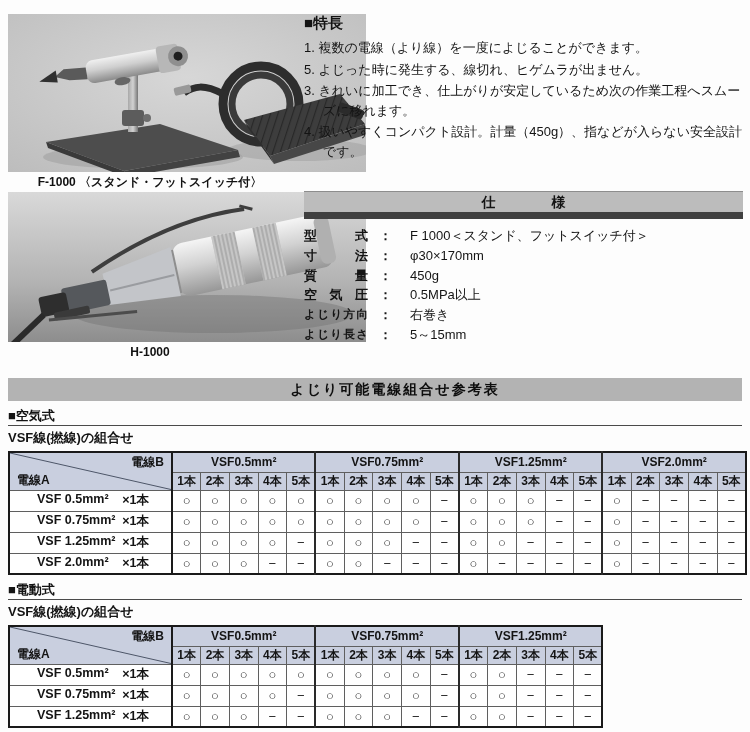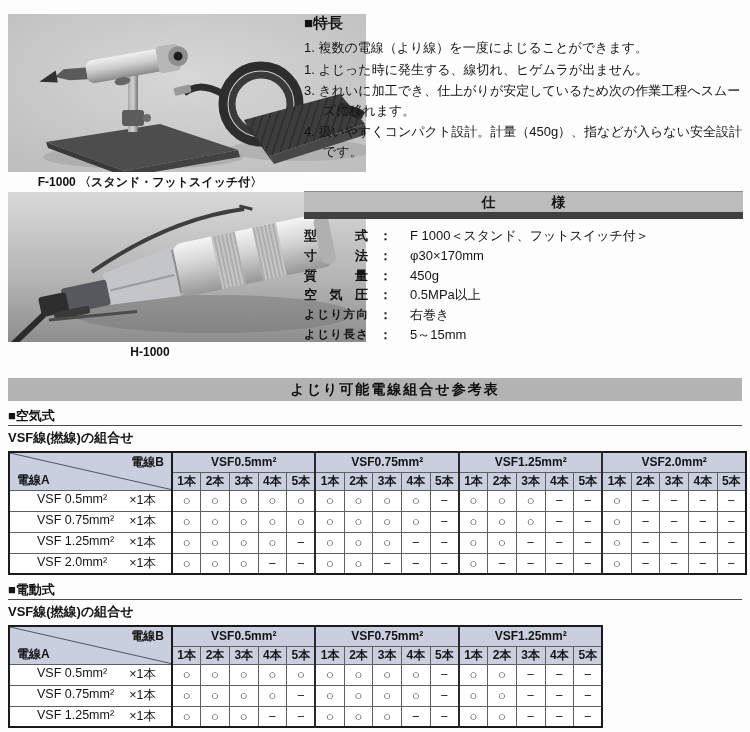--- a/index.html
+++ b/index.html
@@ -46,21 +46,21 @@
   table.matrix th, table.matrix td {
     border:1px solid #5f5f5f; padding:0; text-align:center; vertical-align:middle; overflow:hidden;
   }
   th.group  { background:var(--hdr-bg,#c9cfdf); font-weight:bold; font-size:12px; height:20px; }
   th.count  { background:var(--hdr-bg,#c9cfdf); font-weight:bold; font-size:12px; height:17px; border-bottom:1.5px solid #1a1a1a; }
   td.corner { background:var(--hdr-bg,#c9cfdf); position:relative; }
   td.corner svg.diag { position:absolute; inset:0; width:100%; height:100%; }
   td.corner .tl { position:absolute; top:1px; right:7px; font-weight:bold; font-size:12px; }
   td.corner .bl { position:absolute; bottom:1px; left:7px; font-weight:bold; font-size:12px; }
   th.rowlab { background:#fff; height:21px; }
-  th.rowlab .in { display:flex; justify-content:space-between; padding:0 15px 0 27px; font-weight:normal; font-size:12.5px; }
+  th.rowlab .in { display:flex; justify-content:space-between; padding:0 22px 0 27px; font-weight:bold; font-size:12.5px; }
   td.sym { font-size:13px; height:21px; color:#1c1c1c; }
   .labelcol { border-right:2.5px solid #1a1a1a !important; }
   .gstart  { border-left:2px solid #2a2a2a !important; }
   .footer-note { font-weight:bold; font-size:12.5px; padding:6px 8px 0; }
 </style>
 </head>
 <body>
 
 <div class="top-row">
   <div class="left-col">
@@ -156,21 +156,21 @@
       </svg>
     </div>
     <div class="caption">H-1000</div>
   </div>
 
   <div class="right-col">
     <div>
       <div class="features-title">■特長</div>
       <div>
           <div class="feature-item">1. 複数の電線（より線）を一度によじることができます。</div>
-          <div class="feature-item">1. よじった時に発生する、線切れ、ヒゲムラが出ません。</div>
+          <div class="feature-item">5. よじった時に発生する、線切れ、ヒゲムラが出ません。</div>
           <div class="feature-item">3. きれいに加工でき、仕上がりが安定しているため次の作業工程へスムーズに移れます。</div>
           <div class="feature-item">4. 扱いやすくコンパクト設計。計量（450g）、指などが入らない安全設計です。</div>
         </div>
     </div>
     <div class="specs">
       <div class="spec-header">仕　　　　様</div>
       <div class="spec-rows">
           <div class="spec-row">
             <span class="spec-label">型式</span>
             <span class="spec-colon">：</span>

